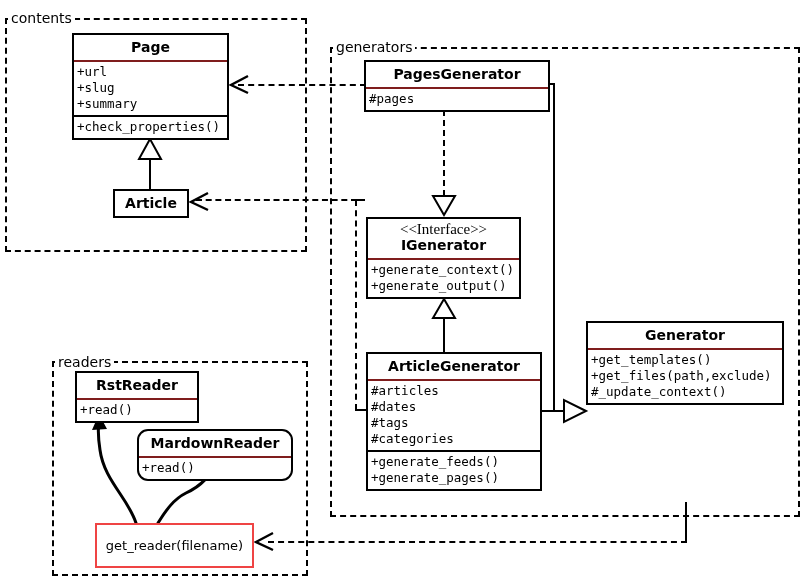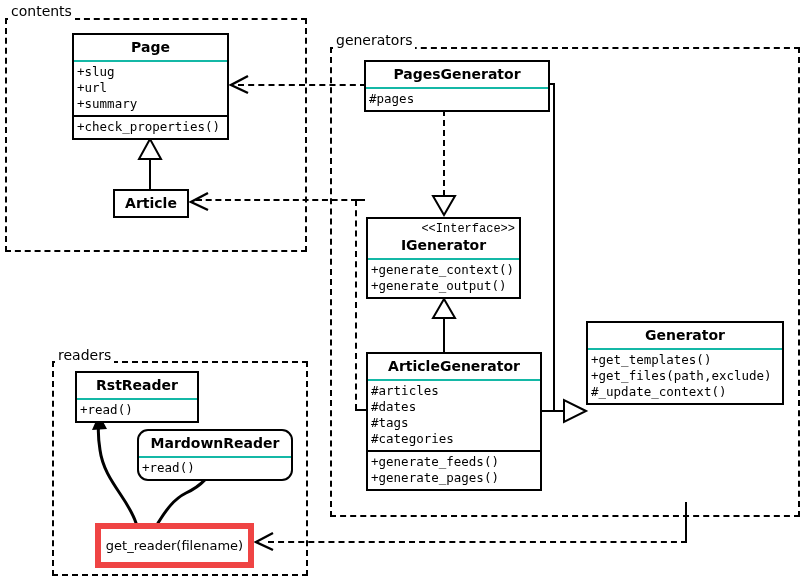--- a/index.html
+++ b/index.html
@@ -4,35 +4,35 @@
 <style>
   html,body{margin:0;padding:0;background:#ffffff;}
   body{width:803px;height:579px;font-family:"DejaVu Sans","Liberation Sans",sans-serif;}
   #canvas{position:relative;width:803px;height:579px;overflow:hidden;background:#fff;}
 
   
   .pkg{position:absolute;box-sizing:border-box;}
   .pkg-body{position:absolute;left:0;top:0;width:100%;height:100%;
             border:2px dashed #000;box-sizing:border-box;}
   .pkg-label{position:absolute;font-size:14px;color:#000;background:#fff;
-             padding:4px 3px;white-space:nowrap;line-height:14px;}
+             padding:11px 3px;white-space:nowrap;line-height:14px;}
 
   
   .cls{position:absolute;box-sizing:border-box;border:2px solid #000;background:#fff;
        font-size:12.5px;color:#000;}
   .cls .name{font-weight:bold;text-align:center;font-size:14px;
-             padding:4px 4px 5px;border-bottom:2px solid #14b8a6;line-height:16px;}
-  .cls .stereo{display:block;font-weight:normal;font-size:12px;
-               font-family:Liberation Mono, monospace;line-height:15px;text-align:right;}
+             padding:4px 4px 5px;border-bottom:2px solid #7f1d1d;line-height:16px;}
+  .cls .stereo{display:block;font-weight:normal;font-size:15px;
+               font-family:Liberation Serif, serif;line-height:15px;}
   .cls .compart{padding:2px 3px 3px;border-bottom:2px solid #000;
                 font-family:"DejaVu Sans Mono","Liberation Mono",monospace;
                 font-size:12.5px;line-height:16px;}
   .cls .compart:last-child{border-bottom:none;}
   .cls .compart div{white-space:nowrap;}
-  .fnbox{position:absolute;box-sizing:border-box;border:6px solid #ef4444;background:#fff;
+  .fnbox{position:absolute;box-sizing:border-box;border:2px solid #ef4444;background:#fff;
          display:flex;align-items:center;justify-content:center;font-size:13px;color:#000;}
 
   
   .seg{position:absolute;background:#000;}
   .hline{height:2px;}
   .vline{width:2px;}
   .dash-h{height:0;border-top:2px dashed #000;background:none;}
   .dash-v{width:0;border-left:2px dashed #000;background:none;}
   svg.ov{position:absolute;left:0;top:0;width:803px;height:579px;overflow:visible;}
 </style>
@@ -96,22 +96,22 @@
     <path d="M 136,523 C 128,498 104,480 100,450 C 98,437 98,428 99,422" fill="none" stroke="#000" stroke-width="3" stroke-linecap="round"></path>
     <polygon points="99,414 92,430 107,429" fill="#000"></polygon>
 
     <path d="M 158,523 C 166,510 174,499 186,493 C 201,486 211,476 215,462 C 217,455 218,450 218,445" fill="none" stroke="#000" stroke-width="3" stroke-linecap="round"></path>
     <polygon points="218,437 211,453 226,452" fill="#000"></polygon>
   </svg>
 
   <div class="cls" style="left:72px;top:33px;width:157px;">
     <div class="name">Page</div>
     <div class="compart">
+      <div>+url</div>
       <div>+slug</div>
-      <div>+url</div>
       <div>+summary</div>
     </div>
     <div class="compart">
       <div>+check_properties()</div>
     </div>
   </div>
 
   <div class="cls" style="left:113px;top:189px;width:76px;">
     <div class="name" style="border-bottom:none;">Article</div>
   </div>

